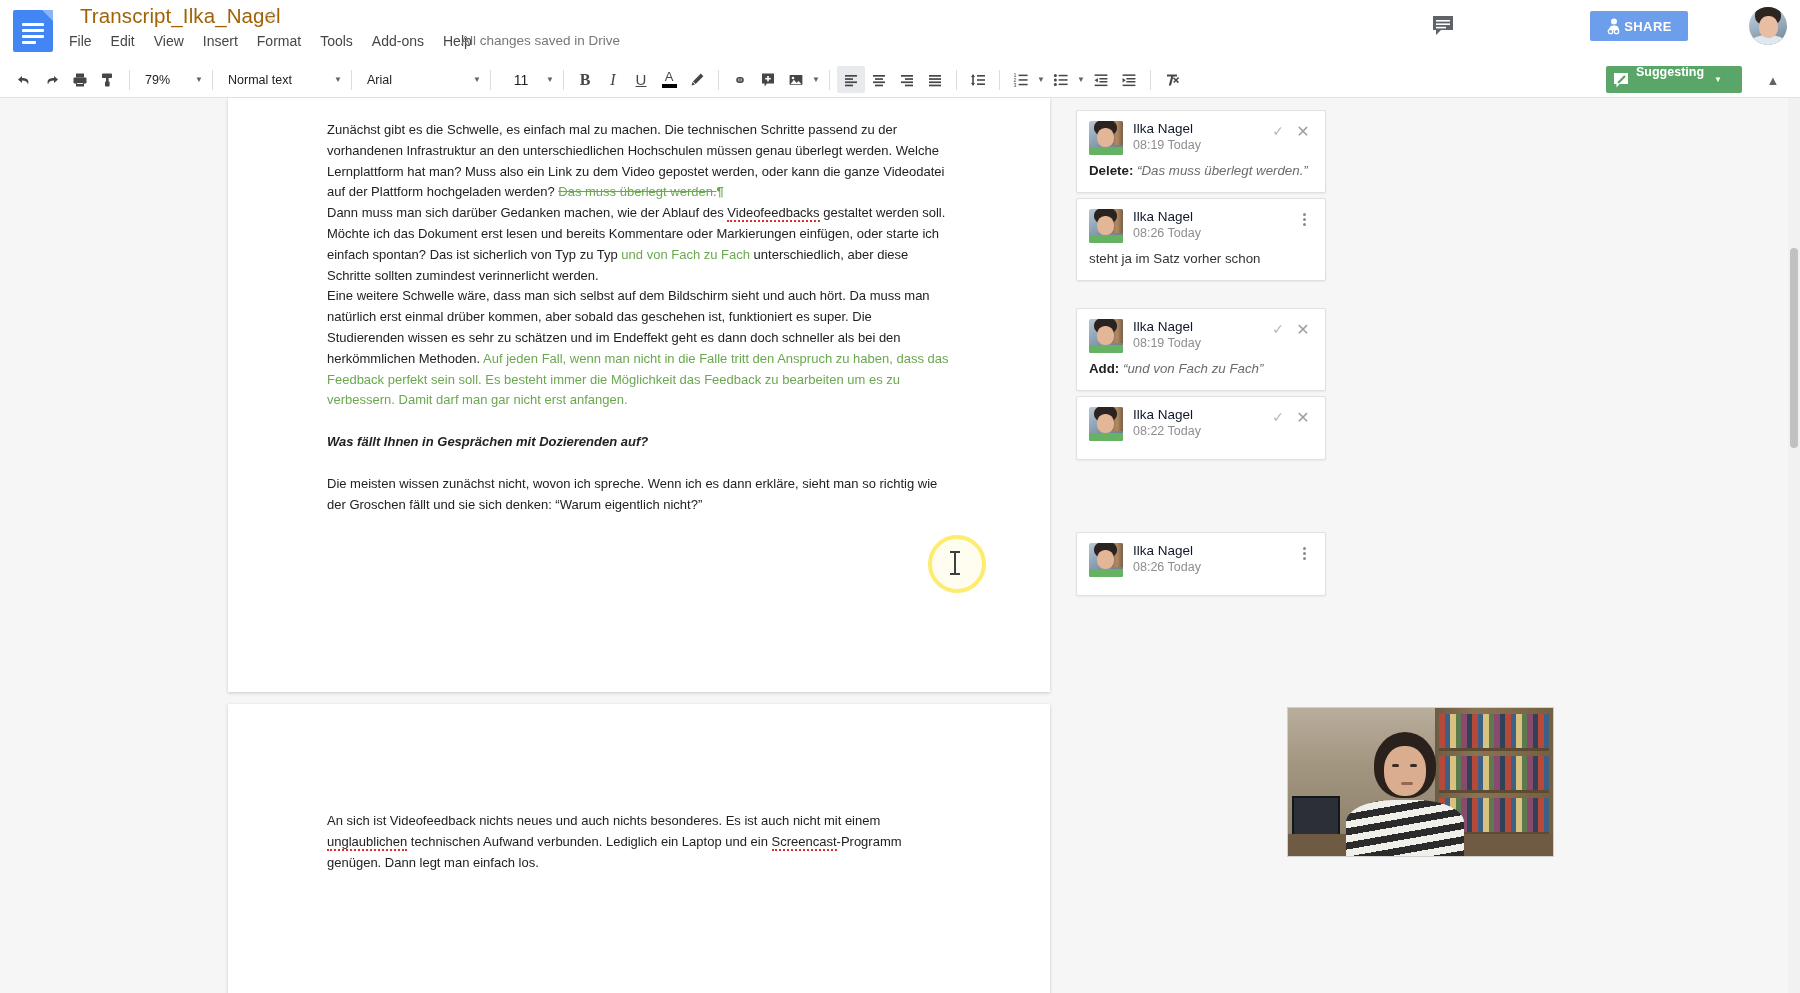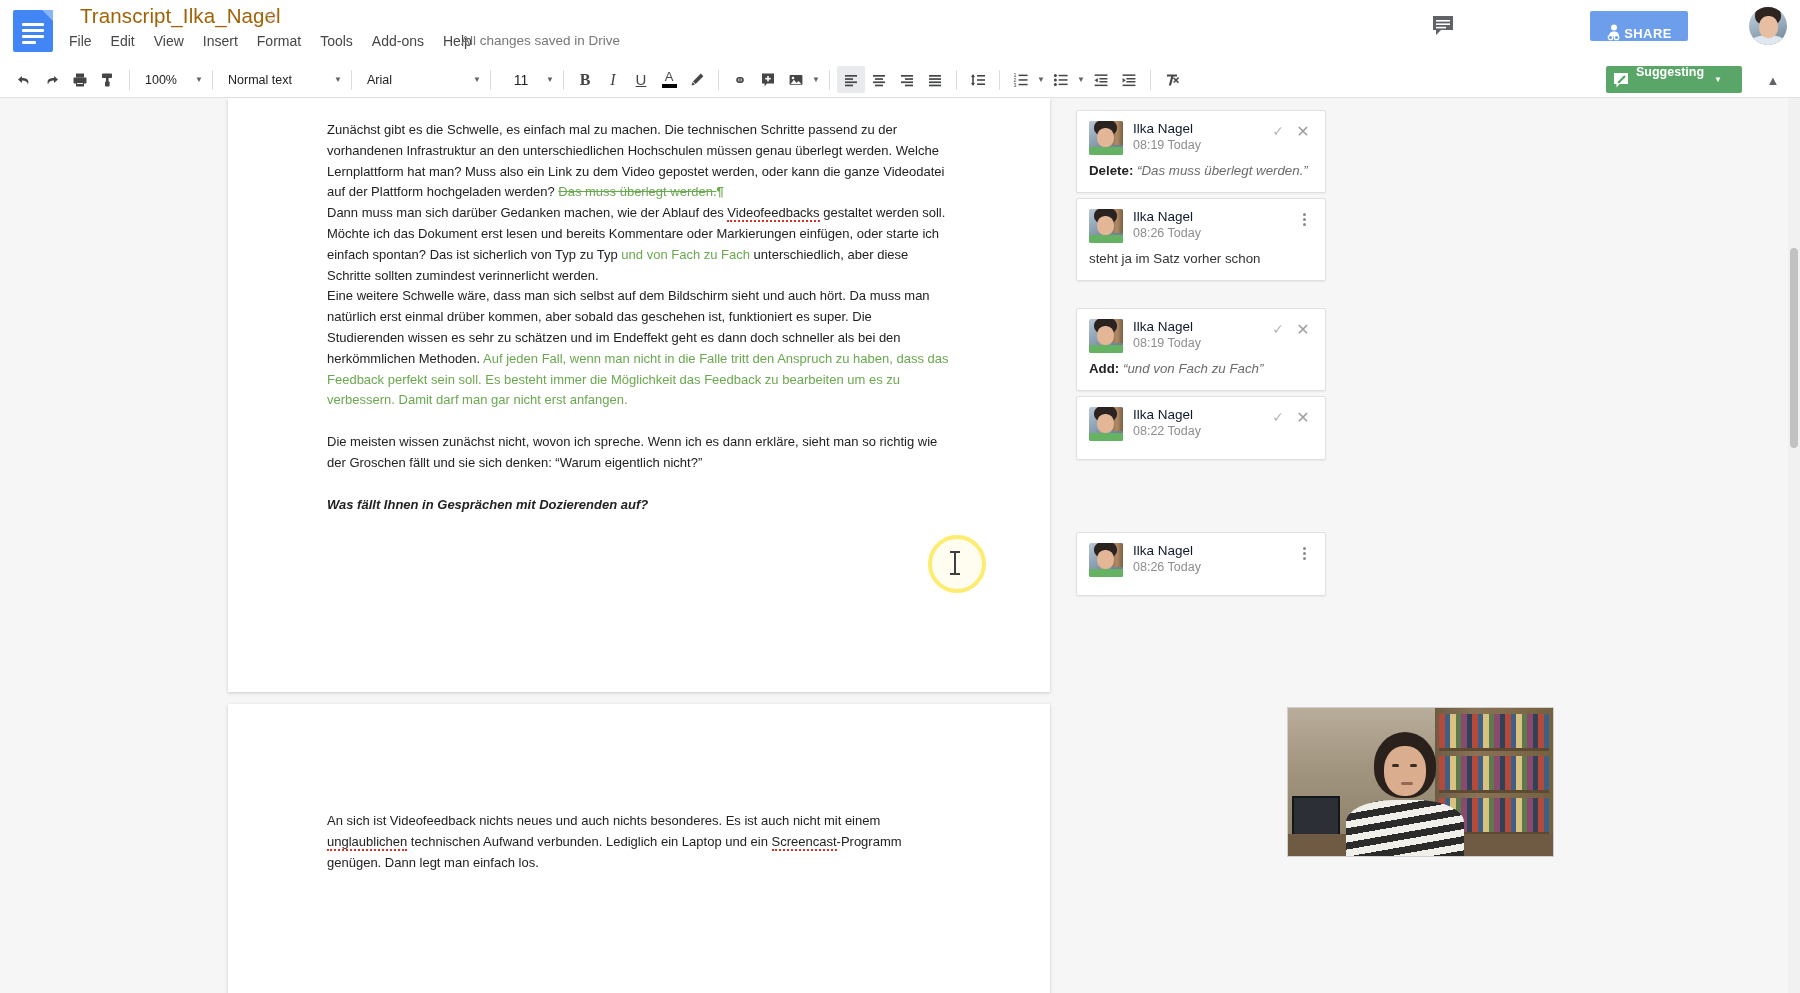--- a/index.html
+++ b/index.html
@@ -76,21 +76,21 @@
   .comments-btn {
     position: absolute; right: 340px; top: 13px;
     width: 30px; height: 26px;
   }
   .comments-btn svg { display: block; }
   .share-btn {
     position: absolute; right: 112px; top: 11px;
     width: 98px; height: 30px;
     background: #6d9eeb;
     border-radius: 2px;
-    display: flex; align-items: flex-end; justify-content: center;
+    display: flex; align-items: center; justify-content: center;
     cursor: pointer;
   }
   .share-btn .label {
     font-size: 13px; color: #ffffff;
     font-weight: bold; letter-spacing: 0.4px;
   }
   .avatar-top {
     position: absolute; right: 13px; top: 7px;
     width: 38px; height: 38px; border-radius: 50%;
     overflow: hidden;
@@ -478,21 +478,21 @@
     </div>
     <div class="tb-btn">
       <svg width="18" height="18" viewBox="0 0 18 18">
         <rect x="3" y="2.5" width="10" height="4.5" rx="0.8" fill="#444746"></rect>
         <rect x="7" y="7" width="2.6" height="4" fill="#444746"></rect>
         <rect x="6" y="10.5" width="4.6" height="5" rx="0.8" fill="#444746"></rect>
       </svg>
     </div>
 
     <div class="tb-sep"></div>
-    <div class="tb-zoom">100%</div>
+    <div class="tb-zoom">79%</div>
     <div class="tb-caret">▼</div>
 
     <div class="tb-sep"></div>
     <div class="tb-style">Normal text</div>
     <div class="tb-caret">▼</div>
 
     <div class="tb-sep"></div>
     <div class="tb-font">Arial</div>
     <div class="tb-caret">▼</div>
 
@@ -662,25 +662,25 @@
 
         <p class="para">
           <span>Dann muss man sich darüber Gedanken machen, wie der Ablauf des </span><span class="spell">Videofeedbacks</span><span> gestaltet werden soll. Möchte ich das Dokument erst lesen und bereits Kommentare oder Markierungen einfügen, oder starte ich einfach spontan? Das ist sicherlich von Typ zu Typ </span><span class="sugg-ins">und von Fach zu Fach</span><span> unterschiedlich, aber diese Schritte sollten zumindest verinnerlicht werden.</span>
         </p>
 
         <p class="para">
           <span>Eine weitere Schwelle wäre, dass man sich selbst auf dem Bildschirm sieht und auch hört. Da muss man natürlich erst einmal drüber kommen, aber sobald das geschehen ist, funktioniert es super. Die Studierenden wissen es sehr zu schätzen und im Endeffekt geht es dann doch schneller als bei den herkömmlichen Methoden. </span><span class="sugg-ins">Auf jeden Fall, wenn man nicht in die Falle tritt den Anspruch zu haben, dass das Feedback perfekt sein soll. Es besteht immer die Möglichkeit das Feedback zu bearbeiten um es zu verbessern. Damit darf man gar nicht erst anfangen.</span>
         </p>
 
         <p class="para" style="margin-top:21px;">
+          <span class="ital">Was fällt Ihnen in Gesprächen mit Dozierenden auf?</span>
+        </p>
+
+        <p class="para" style="margin-top:21px;">
           <span>Die meisten wissen zunächst nicht, wovon ich spreche. Wenn ich es dann erkläre, sieht man so richtig wie der Groschen fällt und sie sich denken: “Warum eigentlich nicht?”</span>
-        </p>
-
-        <p class="para" style="margin-top:21px;">
-          <span class="ital">Was fällt Ihnen in Gesprächen mit Dozierenden auf?</span>
         </p>
       </div>
 
       <div class="cursor-ring"></div>
       <div class="ibeam"></div>
     </div>
 
     <div class="page page2">
       <div class="doc-body" style="top:107px;">
         <p class="para">

